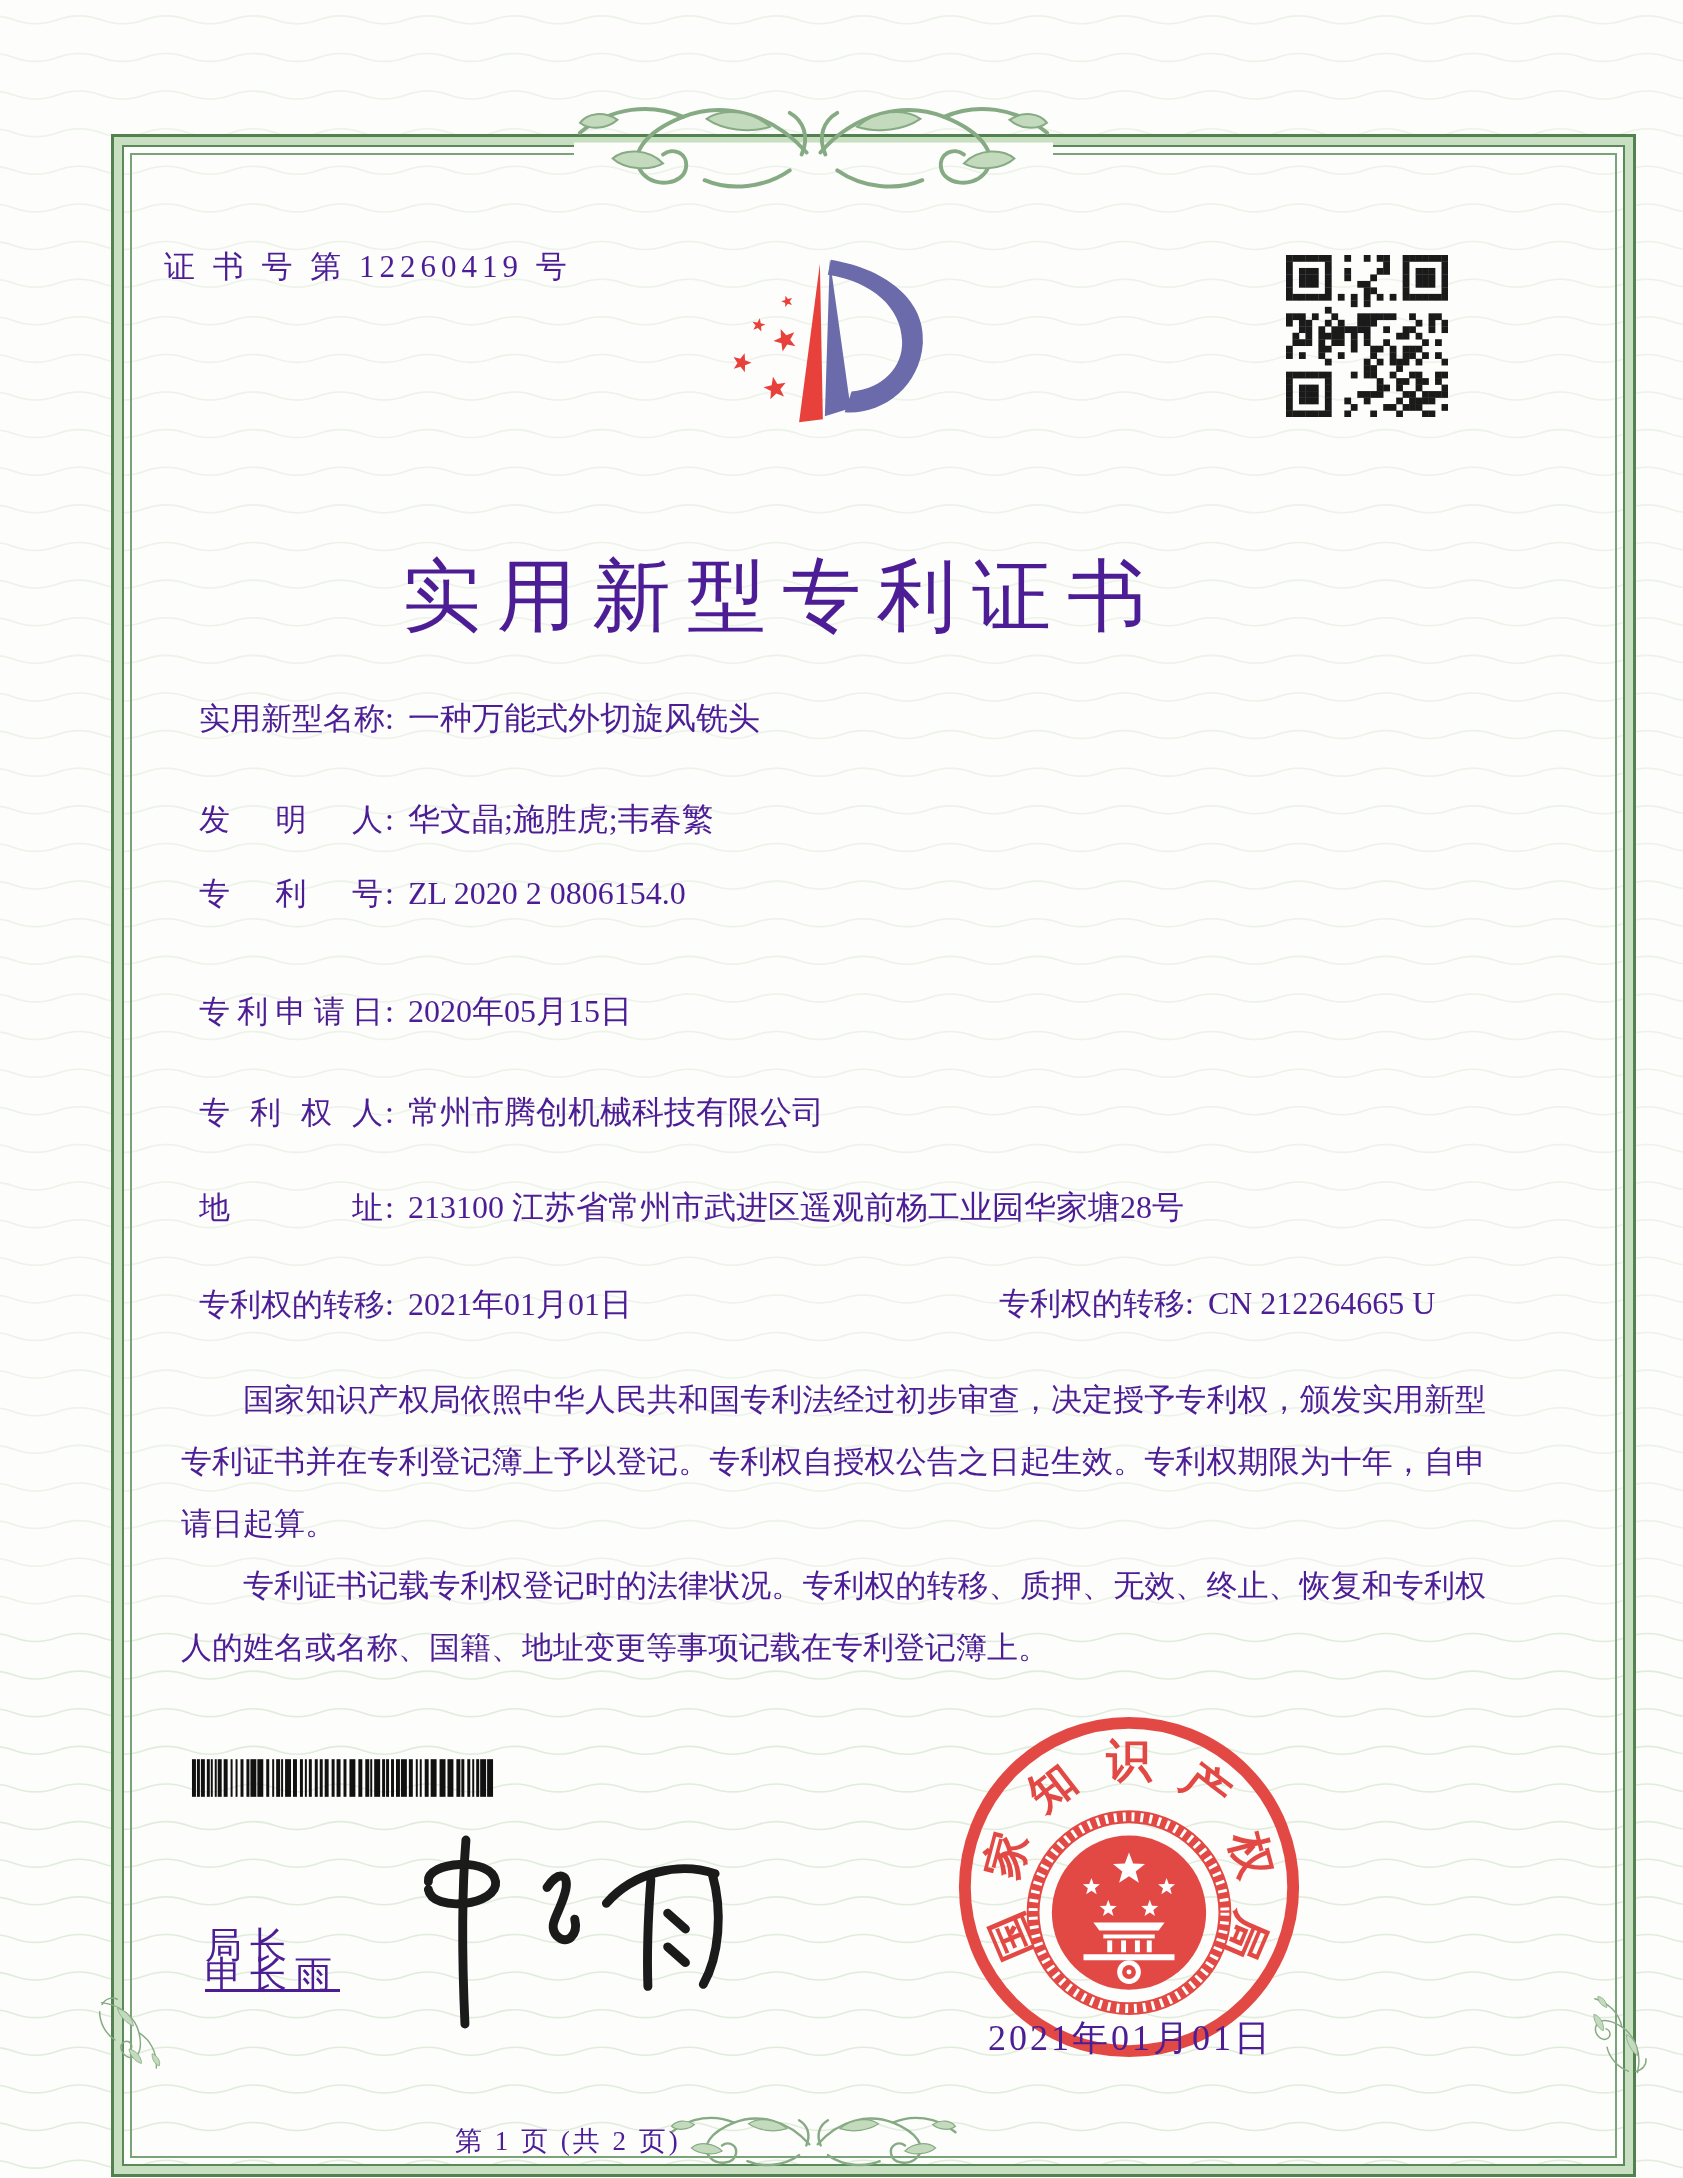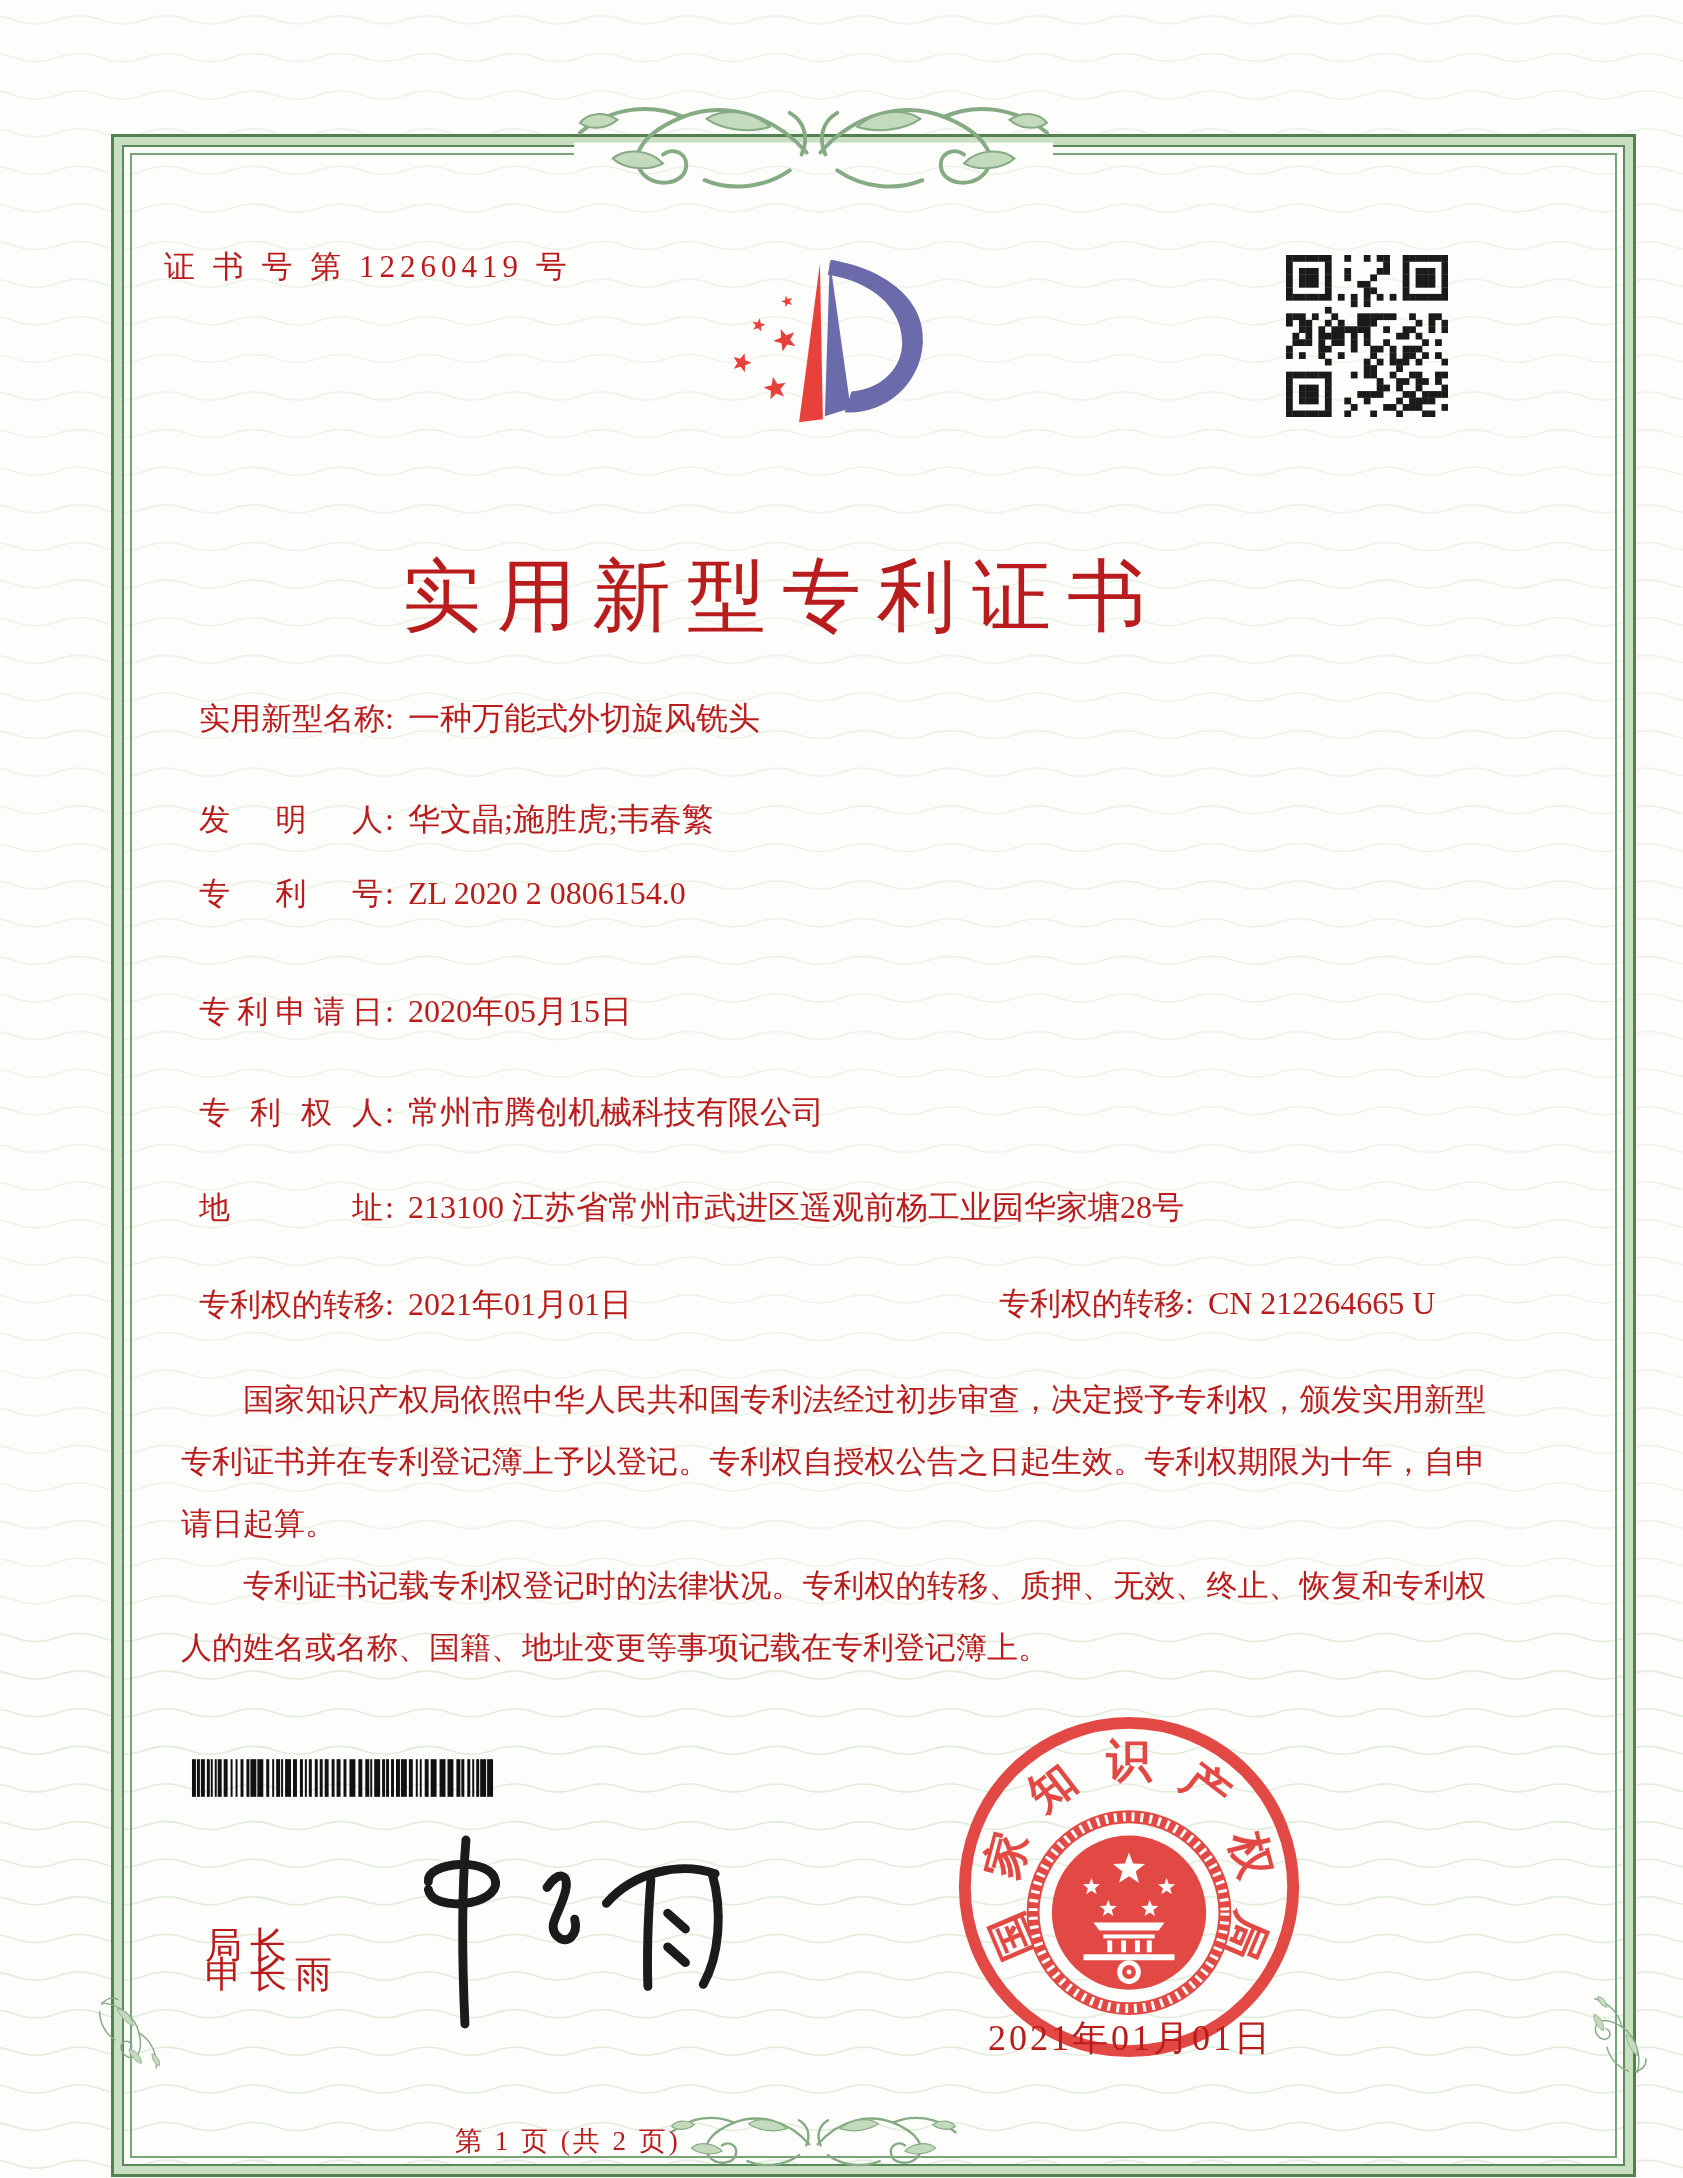--- a/index.html
+++ b/index.html
@@ -1,17 +1,17 @@
 <!DOCTYPE html>
 <html><head>
 <meta charset="utf-8">
 <style>
   html,body{margin:0;padding:0;background:#ffffff;}
   .page{position:relative;width:1683px;height:2178px;background:#fdfdfb;overflow:hidden;
-        font-family:"Liberation Serif","DejaVu Serif",serif;color:#b91c1c;}
+        font-family:"Liberation Serif","DejaVu Serif",serif;color:#4c1d95;}
   svg{display:block;}
   .waves{position:absolute;left:0;top:0;z-index:1;}
   .frame{position:absolute;left:111px;top:134px;width:1519px;height:2037px;z-index:2;
          border:3px solid #53814f;
          box-shadow:inset 0 0 0 8px #c9dfc2, inset 0 0 0 10px #5a8a5a;}
   .frame-inner{position:absolute;left:16px;top:16px;right:16px;bottom:16px;border:2px solid #7ba379;}
   .ornament{position:absolute;z-index:3;}
   .content{position:absolute;left:0;top:0;width:1683px;height:2178px;z-index:4;}
   .cert-no{position:absolute;left:164px;top:246px;font-size:31px;letter-spacing:5px;}
   .logo{position:absolute;left:688px;top:242px;}
@@ -22,21 +22,21 @@
   .flabel{display:inline-block;width:184px;font-size:31px;text-align:justify;text-align-last:justify;vertical-align:baseline;}
   .fcolon{display:inline-block;margin-left:2px;}
   .fvalue{margin-left:14px;}
   .grant-right{position:absolute;left:800px;top:0;white-space:nowrap;}
   .paras{position:absolute;left:181px;top:1369px;width:1305px;font-size:31px;line-height:62px;text-align:justify;}
   .paras p{margin:0;text-indent:2em;}
   .barcode{position:absolute;left:190px;top:1759px;}
   .director-role{position:absolute;left:205px;top:1881px;font-family:"Liberation Sans","DejaVu Sans",sans-serif;
                  font-size:37px;font-weight:500;letter-spacing:8px;margin-top:40px;}
   .director-name{position:absolute;left:205px;top:1950px;font-family:"Liberation Sans","DejaVu Sans",sans-serif;
-                 font-size:37px;font-weight:500;letter-spacing:8px;}
+                 font-size:37px;font-weight:500;letter-spacing:8px;text-decoration:underline;}
   .signature{position:absolute;left:371px;top:1830px;}
   .seal{position:absolute;left:951px;top:1709px;z-index:5;mix-blend-mode:multiply;opacity:.95;}
   .seal-date{position:absolute;left:883px;top:2014px;width:495px;text-align:center;
              font-size:36px;letter-spacing:3px;z-index:6;}
   .footer{position:absolute;left:455px;top:2123px;width:594px;font-size:27px;letter-spacing:3px;}
 </style>
 </head>
 <body>
 
 <div class="page">

